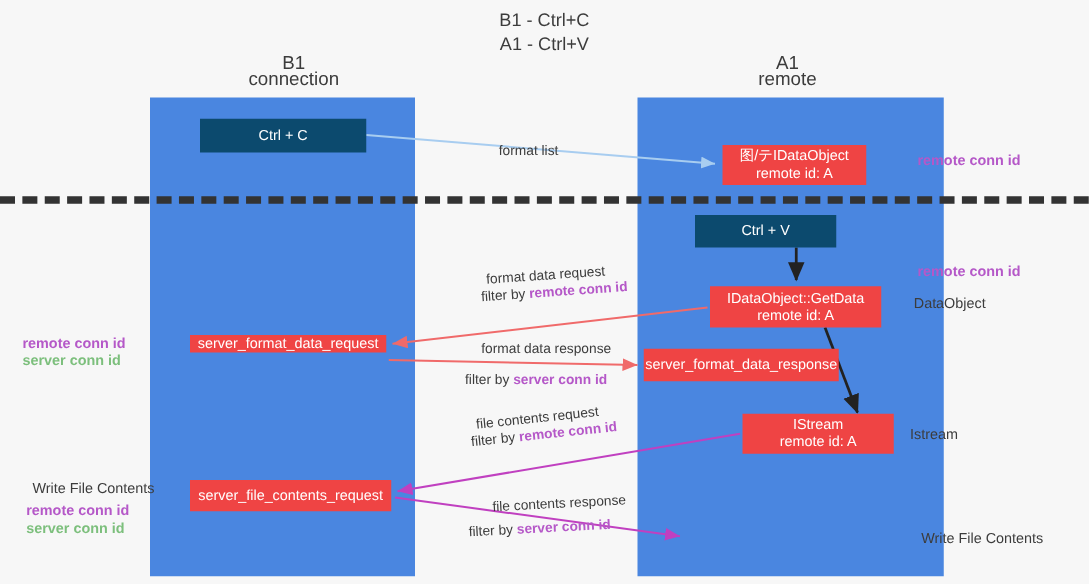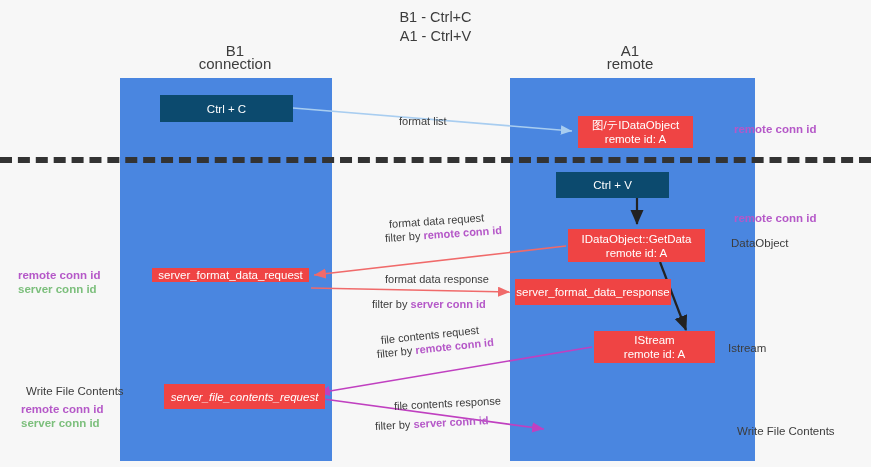--- a/index.html
+++ b/index.html
@@ -74,21 +74,21 @@
   .box.green  { background: #0c4a6e; }
   .box.orange { background: #ef4444; }
 
   #box-ctrl-c { left: 160px; top: 95px;  width: 133px; height: 27px; }
   #box-idataobject { left: 578px; top: 116px; width: 115px; height: 32px; }
   #box-ctrl-v { left: 556px; top: 172px; width: 113px; height: 26px; }
   #box-getdata { left: 568px; top: 229px; width: 137px; height: 33px; }
   #box-sfdreq  { left: 152px; top: 268px; width: 157px; height: 14px; }
   #box-sfdresp { left: 515px; top: 279px; width: 156px; height: 26px; }
   #box-istream { left: 594px; top: 331px; width: 121px; height: 32px; }
-  #box-sfcreq  { left: 164px; top: 384px; width: 161px; height: 25px; font-style: italic; }
+  #box-sfcreq  { left: 152px; top: 384px; width: 161px; height: 25px; }
   #box-sfcresp { left: 548px; top: 417px; width: 159px; height: 25px; }
 
   
   .side-note {
     font-size: 11.5px;
     line-height: 14px;
   }
   .conn-remote { color: #b558c8; font-weight: bold; }
   .conn-server { color: #7cbf7c; font-weight: bold; }
   .plain { color: #3c3c3c; }

